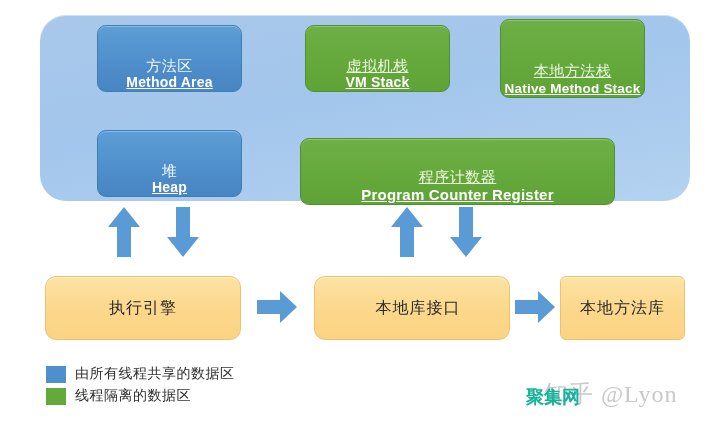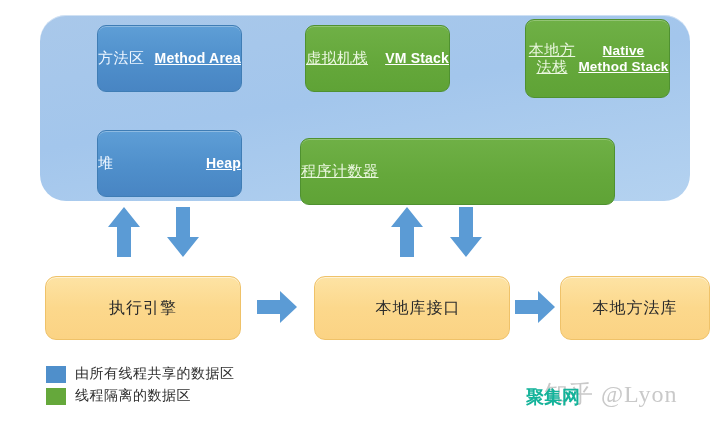--- a/index.html
+++ b/index.html
@@ -33,23 +33,23 @@
     border-radius: 26px;
     background: linear-gradient(170deg, #a9c8ea 0%, #a3c6ec 45%, #b4d2f0 100%);
     box-shadow: inset 0 1px 0 rgba(255,255,255,0.45);
   }
 
   
   .mbox {
     position: absolute;
     border-radius: 9px;
     display: flex;
-    flex-direction: row;
+    flex-direction: column;
     align-items: center;
-    justify-content: space-between;
+    justify-content: flex-end;
     text-align: center;
     line-height: 1.12;
     box-sizing: border-box;
   }
   .mbox .cn {
     color: #eef6ff;
     font-size: 15px;
     letter-spacing: 0.5px;
   }
   .mbox .en {
@@ -70,21 +70,21 @@
     background: linear-gradient(180deg, #6fb046 0%, #65a83b 55%, #5fa336 100%);
     border: 1px solid #4f9130;
     box-shadow: inset 0 1px 0 rgba(255,255,255,0.25);
   }
   .green-box .cn { color: #eaf7df; text-decoration: underline; }
   .green-box .en { color: #ffffff; }
 
   
   #box-method-area { left: 97px;  top: 25px;  width: 145px; height: 67px; }
   #box-vm-stack    { left: 305px; top: 25px;  width: 145px; height: 67px; }
-  #box-native-stack{ left: 500px; top: 19px;  width: 145px; height: 79px; margin-left: 25px; }
+  #box-native-stack{ left: 500px; top: 19px;  width: 145px; height: 79px; }
   
   #box-heap        { left: 97px;  top: 130px; width: 145px; height: 67px; }
   #box-pc          { left: 300px; top: 138px; width: 315px; height: 67px; }
 
   #box-pc .cn { font-size: 15px; }
   #box-pc .en { font-size: 15px; }
   #box-native-stack .en { font-size: 13.5px; line-height: 1.22; }
 
   
   .v-arrow {
@@ -117,21 +117,21 @@
     box-sizing: border-box;
     box-shadow: inset 0 1px 0 rgba(255,255,255,0.55);
   }
   .obox .cn {
     color: #2b2b2b;
     font-size: 16px;
     letter-spacing: 1px;
   }
   #box-exec-engine { left: 45px;  top: 276px; width: 196px; height: 64px; }
   #box-native-iface{ left: 314px; top: 276px; width: 196px; height: 64px; padding-left: 12px; }
-  #box-native-lib  { left: 560px; top: 276px; width: 150px; height: 64px; }
+  #box-native-lib  { left: 560px; top: 276px; width: 125px; height: 64px; border-radius: 6px; }
 
   
   .legend { position: absolute; left: 46px; top: 363px; }
   .legend-row {
     display: flex;
     align-items: center;
     height: 22px;
   }
   .legend-swatch {
     width: 20px;
@@ -197,20 +197,21 @@
     <span class="en">Native Method Stack</span>
   </div>
 
   <div class="mbox blue-box" id="box-heap">
     <span class="cn">堆</span>
     <span class="en">Heap</span>
   </div>
 
   <div class="mbox green-box" id="box-pc">
     <span class="cn">程序计数器</span>
+    <span class="en">Program Counter Register</span>
   </div>
 
   <svg class="v-arrow" id="arrow-up-left" viewBox="0 0 34 52">
     <polygon points="17,1 33,21 24,21 24,51 10,51 10,21 1,21" fill="#5b9bd5"></polygon>
   </svg>
   <svg class="v-arrow" id="arrow-down-left" viewBox="0 0 34 52">
     <polygon points="17,51 33,31 24,31 24,1 10,1 10,31 1,31" fill="#5b9bd5"></polygon>
   </svg>
   <svg class="v-arrow" id="arrow-up-right" viewBox="0 0 34 52">
     <polygon points="17,1 33,21 24,21 24,51 10,51 10,21 1,21" fill="#5b9bd5"></polygon>

